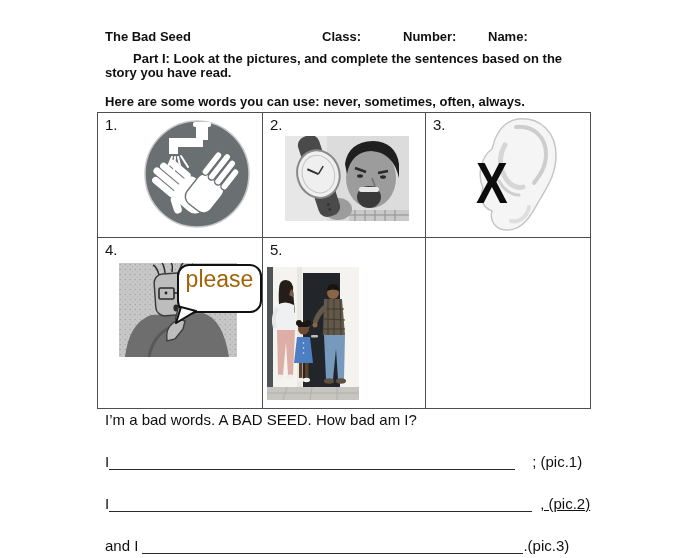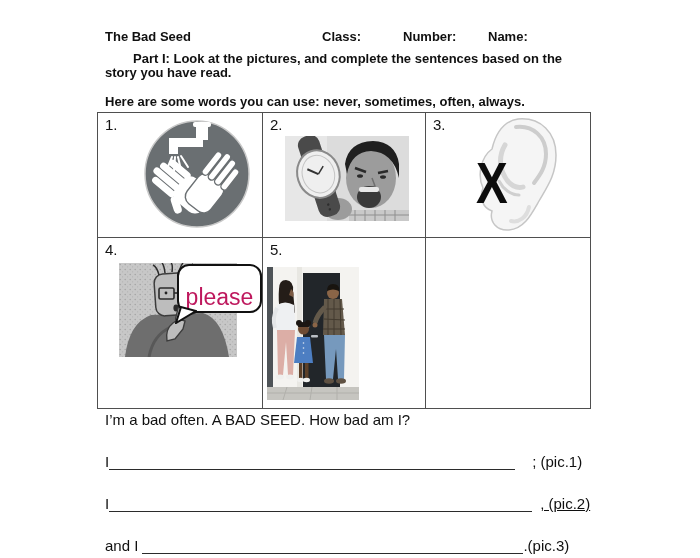--- a/index.html
+++ b/index.html
@@ -18,22 +18,22 @@
     border-top:1px solid #4f4f4f;border-left:1px solid #4f4f4f;
     background:#fff;
   }
   .cell{position:relative;border-right:1px solid #4f4f4f;border-bottom:1px solid #4f4f4f;}
   .cellnum{position:absolute;top:3px;left:7px;font-size:15px;color:#141414;}
 
   
   .bubble{
     position:absolute;left:79px;top:26px;width:81px;height:45px;
     background:#fff;border:2px solid #111;border-radius:12px;
-    display:flex;align-items:flex-end;justify-content:center;
-    font-size:23px;color:#be185d;z-index:3;
+    display:flex;align-items:flex-start;justify-content:center;
+    font-size:23px;color:#a16207;z-index:3;
   }
   .bubble-tail{position:absolute;left:-4px;bottom:-13px;}
 
   
   .x-mark{
     position:absolute;left:50px;top:46px;width:46px;height:48px;
     font-size:58px;line-height:48px;font-weight:700;color:#0c0c0c;
     transform:scaleX(0.82);transform-origin:left top;z-index:2;
   }
 
@@ -235,21 +235,21 @@
       <circle cx="48" cy="58" r="2.5" fill="#8a6547"></circle>
       <path d="M57,68 L78,68 L77,112 L71,112 L69,82 L66,112 L59,112 Z" fill="#7699bd"></path>
       <ellipse cx="62" cy="114" rx="5" ry="2.8" fill="#5f5142"></ellipse>
       <ellipse cx="74" cy="114" rx="5" ry="2.8" fill="#5f5142"></ellipse>
     </svg>
   </div>
 
   <div class="cell"></div>
 </div>
 
-<div class="abs bline" style="left:105px;top:411px;">I’m a bad often. A BAD SEED. How bad am I?</div>
+<div class="abs bline" style="left:105px;top:411px;">I’m a bad words. A BAD SEED. How bad am I?</div>
 
 <div class="abs fill-row" style="left:105px;top:451px;">
   <span>I</span>
   <span class="blank" style="width:406px;"></span>
   <span class="suffix" style="margin-left:17px;">; (pic.1)</span>
 </div>
 
 <div class="abs fill-row" style="left:105px;top:493px;">
   <span>I</span>
   <span class="blank" style="width:423px;"></span>

